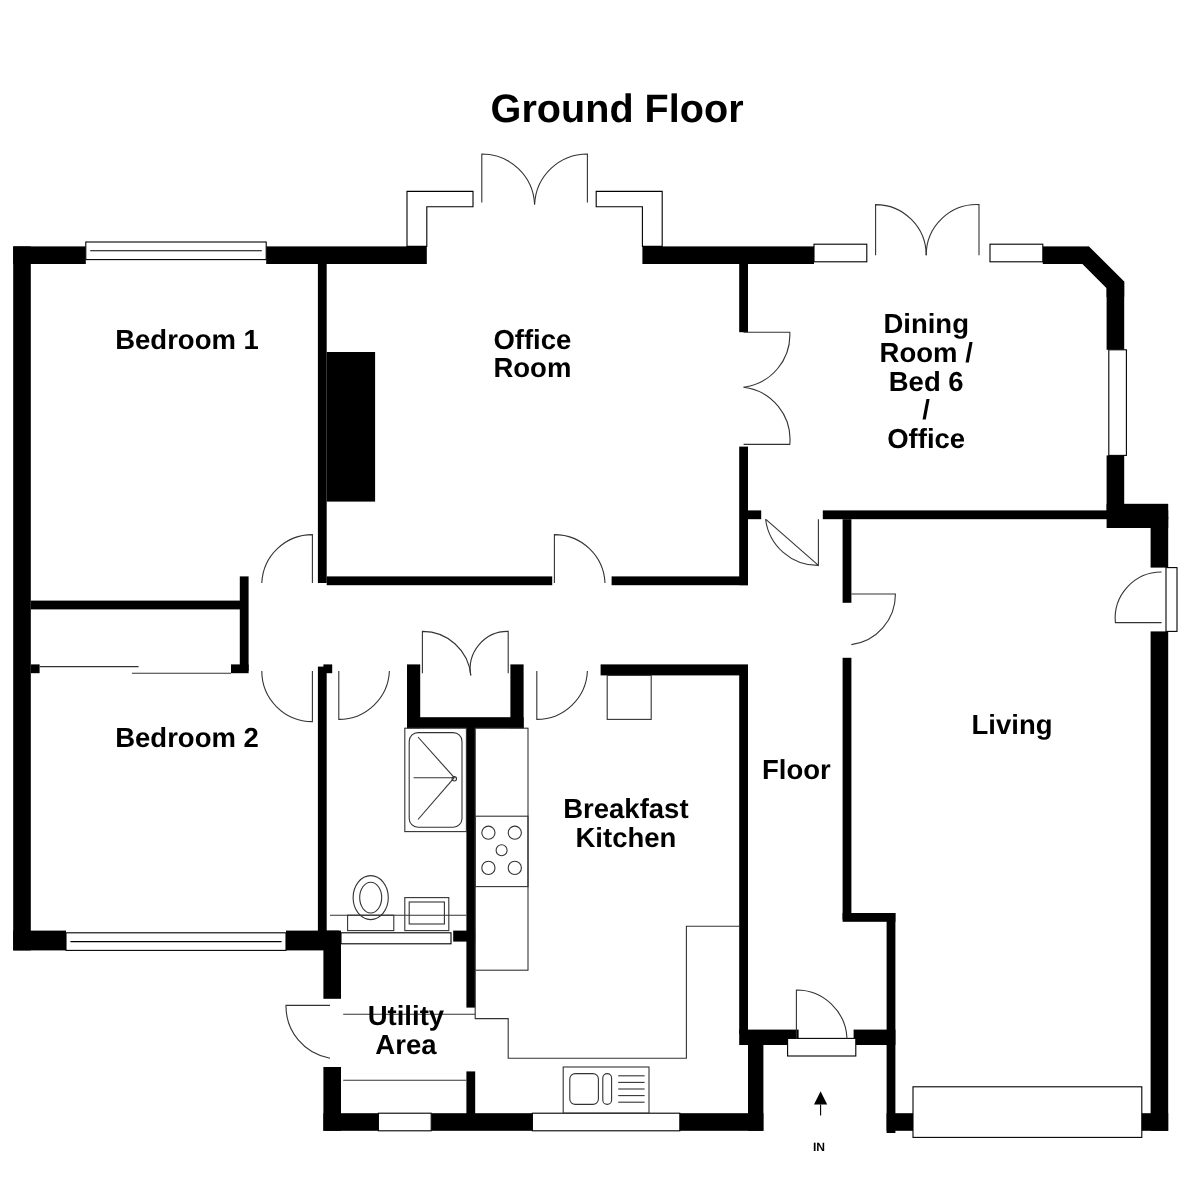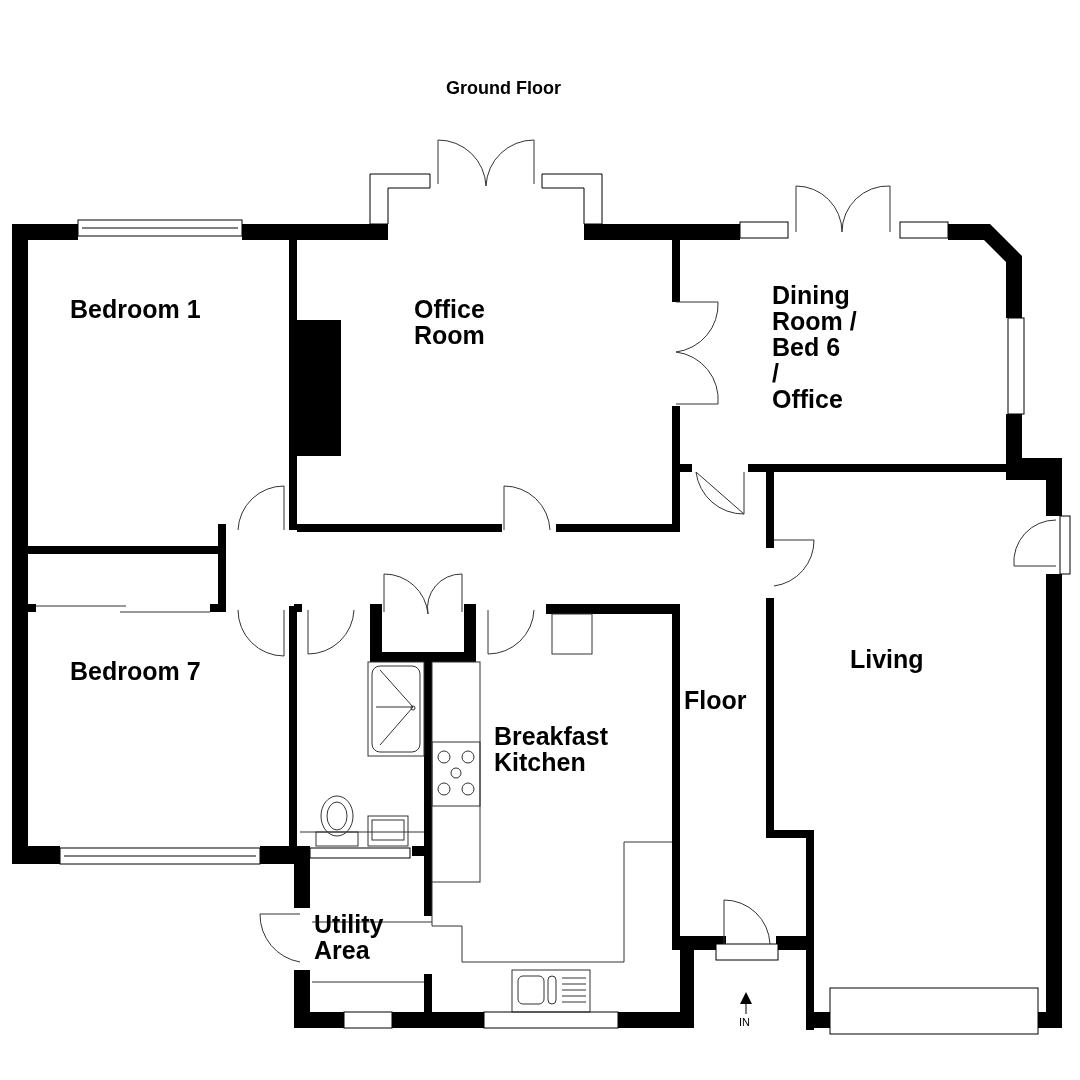--- a/index.html
+++ b/index.html
@@ -1,20 +1,20 @@
 <!DOCTYPE html>
 <html><head>
 <meta charset="utf-8">
 <style>
   html, body { margin:0; padding:0; background:#ffffff; }
   body { width:1080px; height:1080px; position:relative; overflow:hidden; font-family:"Liberation Sans", sans-serif; }
   #plan { position:absolute; left:0; top:0; width:1080px; height:1080px; }
-  .lbl { position:absolute; font-family:"Liberation Sans", sans-serif; font-weight:bold; color:#000; font-size:25px; line-height:26px; white-space:pre-line; }
-  .title { position:absolute; font-weight:bold; font-size:18px; color:#000; }
-  .in-lbl { position:absolute; font-weight:normal; font-size:11px; color:#000; }
+  .lbl { position:absolute; font-family:"Liberation Sans", sans-serif; font-weight:bold; color:#000; text-align:center; font-size:25px; line-height:26px; white-space:pre-line; }
+  .title { position:absolute; font-weight:bold; font-size:36px; color:#000; }
+  .in-lbl { position:absolute; font-weight:bold; font-size:11px; color:#000;margin-top:21px; }
 </style>
 </head>
 <body>
 
 <svg id="plan" viewBox="0 0 1080 1080" xmlns="http://www.w3.org/2000/svg">
   <g fill="#000">
 
     <rect x="12" y="224" width="16" height="640"></rect>
 
     <rect x="12" y="224" width="66" height="16"></rect>
@@ -198,21 +198,21 @@
 <div class="title" style="left:446px; top:78px;">Ground Floor</div>
 
 <div class="lbl" style="left:70px; top:296px; width:200px;">Bedroom 1</div>
 <div class="lbl" style="left:414px; top:296px; width:140px;">Office
 Room</div>
 <div class="lbl" style="left:772px; top:282px; width:140px;">Dining
 Room /
 Bed 6
 /
 Office</div>
-<div class="lbl" style="left:70px; top:658px; width:200px;">Bedroom 7</div>
+<div class="lbl" style="left:70px; top:658px; width:200px;">Bedroom 2</div>
 <div class="lbl" style="left:684px; top:687px; width:80px;">Floor</div>
 <div class="lbl" style="left:850px; top:646px; width:140px;">Living</div>
 <div class="lbl" style="left:494px; top:723px; width:150px;">Breakfast
 Kitchen</div>
 <div class="lbl" style="left:314px; top:911px; width:110px;">Utility
 Area</div>
 
 <div class="in-lbl" style="left:739px; top:1016px;">IN</div>
 
 </body></html>

